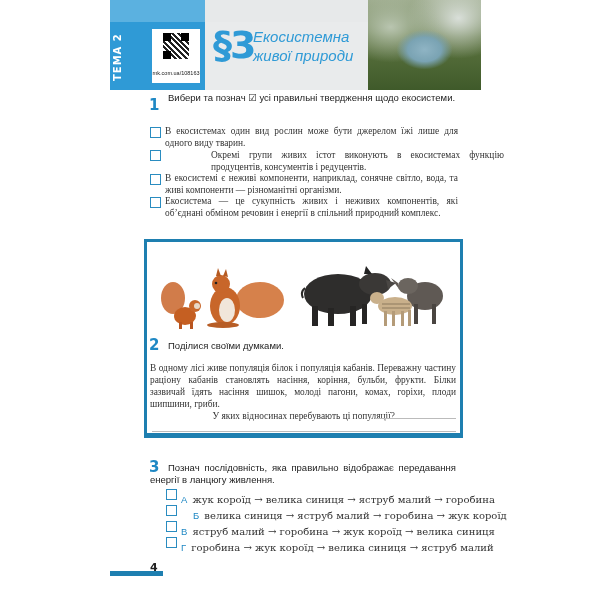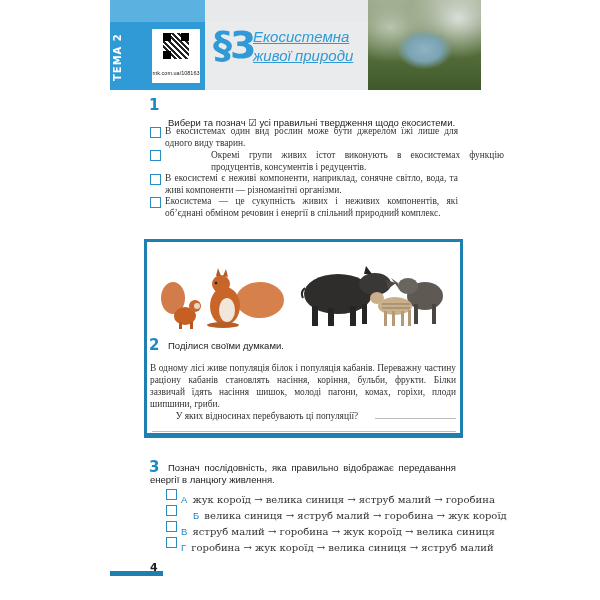--- a/index.html
+++ b/index.html
@@ -22,21 +22,21 @@
   .qr-box { left:152px; top:29px; width:48px; height:54px; background:#fff; }
   .qr { left:163px; top:33px; width:26px; height:26px;
     background:
       linear-gradient(#000,#000) 0 0/8px 8px no-repeat,
       linear-gradient(#000,#000) 18px 0/8px 8px no-repeat,
       linear-gradient(#000,#000) 0 18px/8px 8px no-repeat,
       repeating-linear-gradient(45deg,#222 0 2px,#fff 2px 4px);
   }
   .qr-url { left:152px; top:70px; width:48px; font-family:"Liberation Sans", sans-serif; font-size:5.5px; color:#222; text-align:center; }
   .para { left:213px; top:26px; font-family:"DejaVu Sans", sans-serif; font-weight:bold; font-size:38px; color:#2f9ad6; line-height:1; letter-spacing:-2px; }
-  .title { left:253px; top:27px; font-family:"Liberation Sans", sans-serif; font-style:italic; font-size:15px; color:#2f9ad6; line-height:19px;text-decoration:underline; }
+  .title { left:253px; top:27px; font-family:"Liberation Sans", sans-serif; font-style:italic; font-size:15px; color:#2f9ad6; line-height:19px; }
 
   
   .num { font-family:"DejaVu Sans", sans-serif; font-weight:bold; color:#1f88c4; font-size:15px; }
   .instr { font-family:"Liberation Sans", sans-serif; font-size:9.5px; color:#222; }
   .body-text { font-family:Liberation Serif, serif; font-size:9.4px; color:#333; line-height:12px; text-align:justify; }
 
   .cb { width:11px; height:11px; border:1.2px solid #2a8cc0; background:#fff; box-sizing:border-box; }
 
   
   .frame { left:144px; top:239px; width:319px; height:199px; border:3px solid #1e7fb0; border-left-width:3px; border-bottom-width:5px; box-sizing:border-box; background:#fff; }
@@ -65,21 +65,21 @@
 <div class="abs qr"></div>
 <div class="abs qr-url">rnk.com.ua/108163</div>
 
 <div class="abs para">§3</div>
 <div class="abs title">
   <div>Екосистемна</div>
   <div>живої природи</div>
 </div>
 
 <div class="abs num" style="left:149px; top:96px;">1</div>
-<div class="abs instr" style="left:168px; top:117px;">Вибери та познач ☑ усі правильні твердження щодо екосистеми.</div>
+<div class="abs instr" style="left:168px; top:92px;">Вибери та познач ☑ усі правильні твердження щодо екосистеми.</div>
 
 <div class="abs cb" style="left:150px; top:127px;"></div>
 <div class="abs body-text" style="left:165px; top:125px; width:293px;">В екосистемах один вид рослин може бути джерелом їжі лише для одного виду тварин.</div>
 
 <div class="abs cb" style="left:150px; top:150px;"></div>
 <div class="abs body-text" style="left:165px; top:149px; width:293px;margin-left:46px;">Окремі групи живих істот виконують в екосистемах функцію продуцентів, консументів і редуцентів.</div>
 
 <div class="abs cb" style="left:150px; top:174px;"></div>
 <div class="abs body-text" style="left:165px; top:172px; width:293px;">В екосистемі є неживі компоненти, наприклад, сонячне світло, вода, та живі компоненти — різноманітні організми.</div>
 
@@ -126,21 +126,21 @@
   <rect x="84" y="53" width="3" height="15" fill="#b49b78"></rect>
   <rect x="92" y="53" width="3" height="15" fill="#b49b78"></rect>
   <rect x="101" y="53" width="3" height="15" fill="#b49b78"></rect>
   <rect x="108" y="52" width="3" height="16" fill="#b49b78"></rect>
 </svg>
 
 <div class="abs num" style="left:149px; top:336px;">2</div>
 <div class="abs instr" style="left:168px; top:340px;">Поділися своїми думками.</div>
 
 <div class="abs body-text" style="left:150px; top:362px; width:306px;">В одному лісі живе популяція білок і популяція кабанів. Переважну частину раціону кабанів становлять насіння, коріння, бульби, фрукти. Білки зазвичай їдять насіння шишок, молоді пагони, комах, горіхи, плоди шипшини, гриби.</div>
-<div class="abs body-text" style="left:152px; top:410px; width:230px; text-align:center;">У яких відносинах перебувають ці популяції?</div>
+<div class="abs body-text" style="left:165px; top:410px; width:230px; text-align:right;">У яких відносинах перебувають ці популяції?</div>
 <div class="abs answer-line" style="left:375px; top:418px; width:81px;"></div>
 <div class="abs answer-line" style="left:152px; top:431px; width:304px;"></div>
 
 <div class="abs num" style="left:149px; top:458px;">3</div>
 <div class="abs instr" style="left:150px; top:462px; width:306px; text-indent:18px; line-height:12px; text-align:justify;">Познач послідовність, яка правильно відображає передавання енергії в ланцюгу живлення.</div>
 
 <div class="abs cb" style="left:166px; top:489px;"></div>
 <div class="abs" style="left:181px; top:488px; white-space:nowrap;">
   <span class="letter">А</span>
   <span class="chain">жук короїд → велика синиця → яструб малий → горобина</span>

